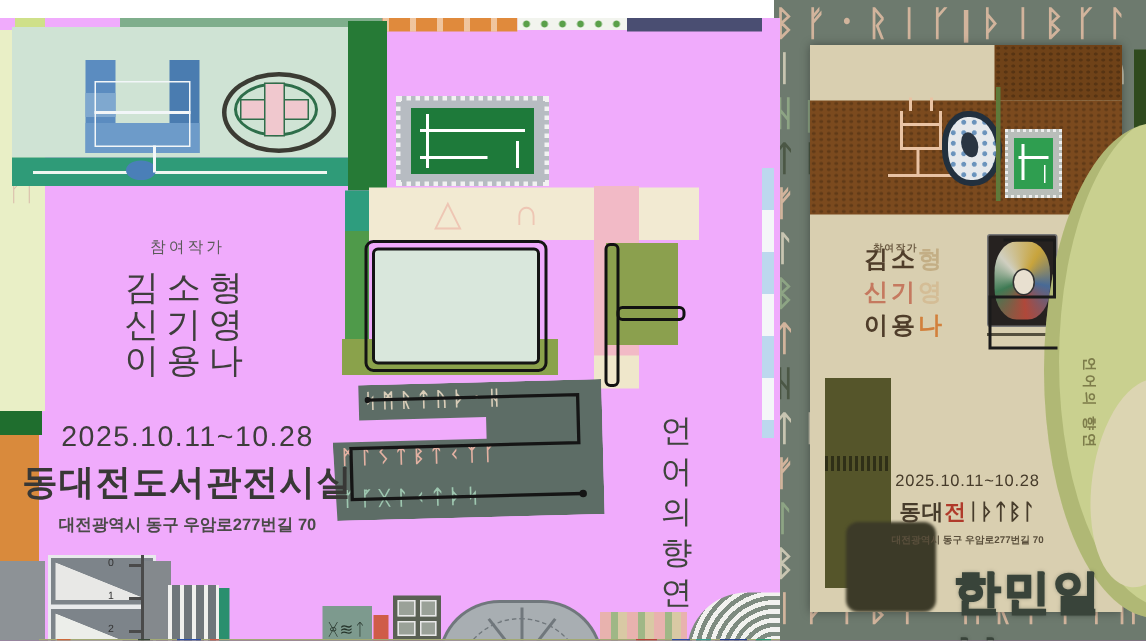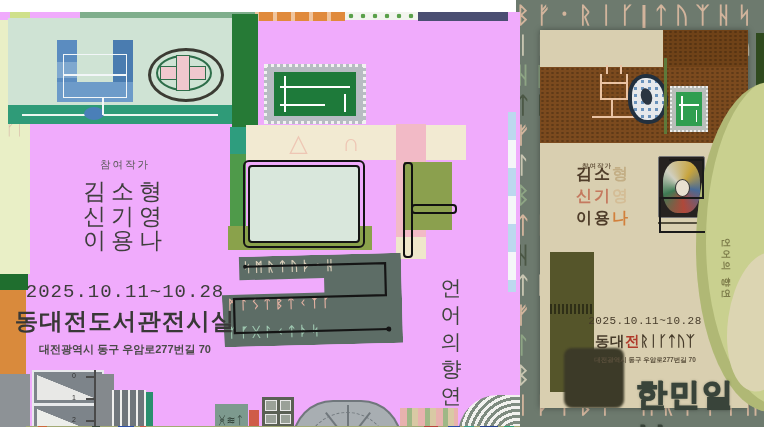--- a/index.html
+++ b/index.html
@@ -6,21 +6,21 @@
   #canvas{position:relative;width:764px;height:427px;overflow:hidden;
     font-family:"Liberation Sans","DejaVu Sans",sans-serif;background:#fff;}
   .abs{position:absolute;}
   
   #pattern-bg{left:516px;top:0;width:248px;height:427px;background:#6d7a6e;overflow:hidden;}
   .pat-row{white-space:nowrap;font-size:23px;font-weight:bold;letter-spacing:7px;line-height:30px;opacity:.85;}
   .pr-a{color:#e4bfa5;} .pr-b{color:#d9d3bd;} .pr-c{color:#93ac88;} .pr-d{color:#46523f;}
   
   #left-poster{left:0;top:12px;width:520px;height:427px;background:#f0abfc;overflow:hidden;z-index:2;}
   .mint{background:#cfe3d4;}
-  .serif{font-family:Liberation Mono, monospace;}
+  .serif{font-family:Liberation Sans, sans-serif;}
   #lp-textcol{left:5px;top:146px;width:240px;text-align:center;color:#3c3c3c;}
   .lp-label{font-size:10.5px;letter-spacing:2px;color:#5a5a58;margin-bottom:7px;}
   .lp-artist{font-size:23px;letter-spacing:5px;line-height:24.5px;font-weight:500;color:#3e3e3c;}
   .lp-dates{font-size:19px;letter-spacing:1px;color:#3d3d3b;margin-top:28px;}
   .lp-venue{font-size:23.5px;font-weight:bold;letter-spacing:1px;color:#383836;margin-top:2px;}
   .lp-address{font-size:11px;font-weight:bold;color:#4a4a48;margin-top:5px;}
   #lp-tagline{left:438px;top:262px;width:26px;font-size:21px;line-height:27px;
     word-break:break-all;color:#3e443c;font-weight:500;text-align:center;}
   
   .black-frame{border:2.5px solid #141414;border-radius:6px;}
@@ -56,21 +56,21 @@
   .rulnum{position:absolute;left:0;font-size:7px;color:#333;}
   .radial-line{position:absolute;bottom:0;left:50%;width:2px;height:36px;background:#70777c;
     transform-origin:bottom center;}
 </style>
 </head>
 <body>
 
 <div id="canvas">
 
   <div class="abs" id="pattern-bg">
-    <div class="pat-row pr-a">ᛒᚠ᛫ᚱᛁᚴ|ᛏᚢᛉᚺᛋ</div>
+    <div class="pat-row pr-a">ᛒᚠ᛫ᚱᛁᚴ|ᚦᛁᛒᚴᛚ</div>
     <div class="pat-row pr-b">ᛁᚦᛏ᛬ᛒᛚᛗᚱᚠ|ᛏᚢ</div>
     <div class="pat-row pr-c">ᚺ|ᛋᚢᛏ᛫ᛒᚱᛁᛏᛗᚦ</div>
     <div class="pat-row pr-d">ᛏᚢᛁᛗᚱ᛬ᛋᚦᛁᛒᚴᛚ</div>
     <div class="pat-row pr-a">ᚠᛋᛒ|ᚱᛁᛏ᛫ᚢᛗᚺᛁ</div>
     <div class="pat-row pr-b">ᛚᛁᚦᚱᛏᛒ᛫ᛗ|ᚠᛋᚢ</div>
     <div class="pat-row pr-c">ᛒ᛫ᚱᛁᚴᛏᚢᛉ|ᚺᛋᛁ</div>
     <div class="pat-row pr-a">ᛏᚦ᛬ᛒᛚᛗᚱᚠᛁᛏ|ᚢ</div>
     <div class="pat-row pr-d">ᚺᛋᚢ᛫ᛏᛒᚱᛁᛏᛗ|ᚦ</div>
     <div class="pat-row pr-b">ᛏᚢᛁᛗᚱᛋ᛬ᚦᛁᛒᚴᛚ</div>
     <div class="pat-row pr-a">ᚠᛋᛒᚱ|ᛁᛏᚢ᛫ᛗᚺᛁ</div>
@@ -285,21 +285,21 @@
     <div class="abs" style="left:10px;top:222px;width:44px;height:140px;
          background:linear-gradient(#8f8f42 0%,#72722f 30%,#3a3a1e 62%,#23231а 100%);
          background-color:#55552a;">
       <div class="abs" style="left:0;top:52px;width:100%;height:10px;
            background:repeating-linear-gradient(90deg,rgba(0,0,0,.45) 0 2px,transparent 2px 4px);"></div>
     </div>
     <div class="abs" style="left:24px;top:318px;width:60px;height:60px;background:#3c3a28;border-radius:8px;filter:blur(1px);"></div>
 
     <div class="abs serif rp-dates" style="left:20px;top:285px;width:170px;text-align:center;">2025.10.11~10.28</div>
     <div class="abs serif rp-venue" style="left:15px;top:302px;width:180px;text-align:center;">
-      <span>동대</span><span class="rp-accent">전</span><span>ᚱᛁᚴᛏᚢᛉ</span>
+      <span>동대</span><span class="rp-accent">전</span><span>ᛁᚦᛏᛒᛚ</span>
     </div>
     <div class="abs rp-address" style="left:15px;top:326px;width:180px;text-align:center;">대전광역시 동구 우암로277번길 70</div>
   </div>
 
   <div class="abs" id="leaf"></div>
   <div class="abs" id="leaf-hole"></div>
 
   <svg class="abs" style="left:655px;top:158px;z-index:5;" width="54" height="108" viewBox="0 0 54 108">
     <path d="M14,2 H48 V40 H5 V74 H50" fill="none" stroke="#1a1a1a" stroke-width="2"></path>
   </svg>

